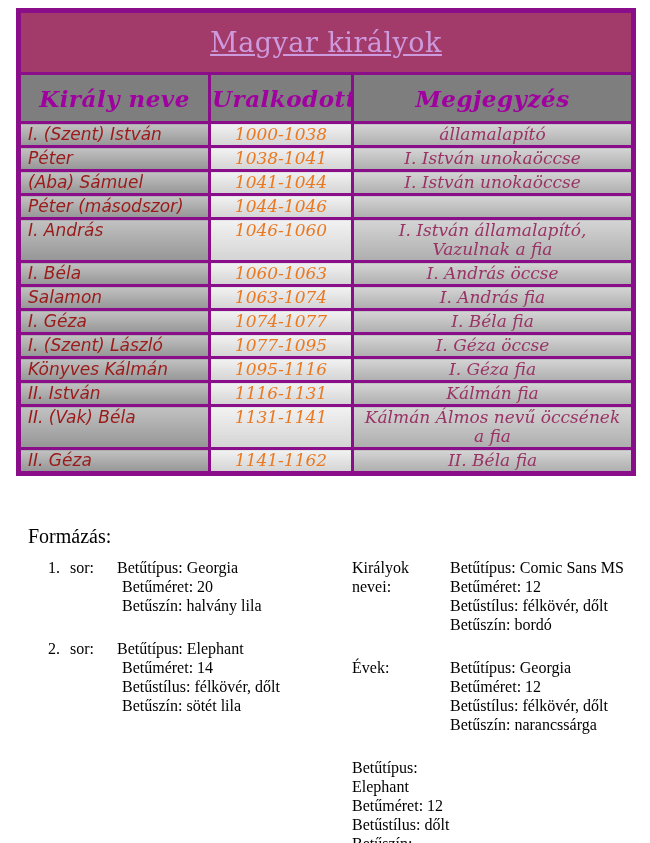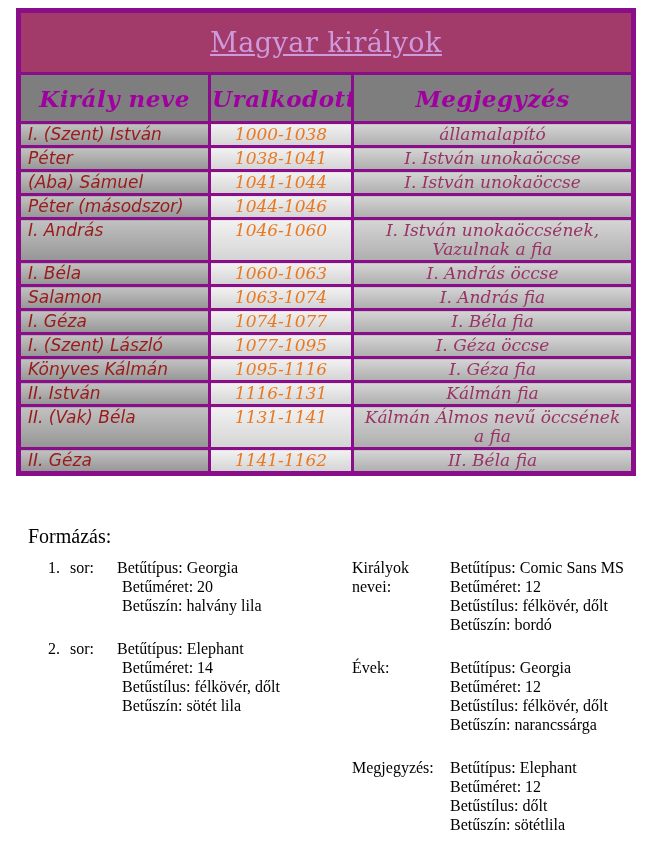--- a/index.html
+++ b/index.html
@@ -111,21 +111,21 @@
           <td class="note">I. István unokaöccse</td>
         </tr>
         <tr>
           <td class="name">Péter (másodszor)</td>
           <td class="year">1044-1046</td>
           <td class="note"></td>
         </tr>
         <tr>
           <td class="name">I. András</td>
           <td class="year">1046-1060</td>
-          <td class="note">I. István unokaöccsének, Vazulnak a fia</td>
+          <td class="note">I. István államalapító, Vazulnak a fia</td>
         </tr>
         <tr>
           <td class="name">I. Béla</td>
           <td class="year">1060-1063</td>
           <td class="note">I. András öccse</td>
         </tr>
         <tr>
           <td class="name">Salamon</td>
           <td class="year">1063-1074</td>
           <td class="note">I. András fia</td>
@@ -200,21 +200,20 @@
       <div class="fmt-item">
         <span class="fmt-label">Évek:</span>
         <div class="fmt-lines">
           <div class="fmt-line">Betűtípus: Georgia</div>
           <div class="fmt-line">Betűméret: 12</div>
           <div class="fmt-line">Betűstílus: félkövér, dőlt</div>
           <div class="fmt-line">Betűszín: narancssárga</div>
         </div>
       </div>
       <div class="fmt-item">
-        <span class="fmt-label">Megjegyzés:</span>
         <div class="fmt-lines">
           <div class="fmt-line">Betűtípus: Elephant</div>
           <div class="fmt-line">Betűméret: 12</div>
           <div class="fmt-line">Betűstílus: dőlt</div>
           <div class="fmt-line">Betűszín: sötétlila</div>
         </div>
       </div>
     </div>
 
 </div>

